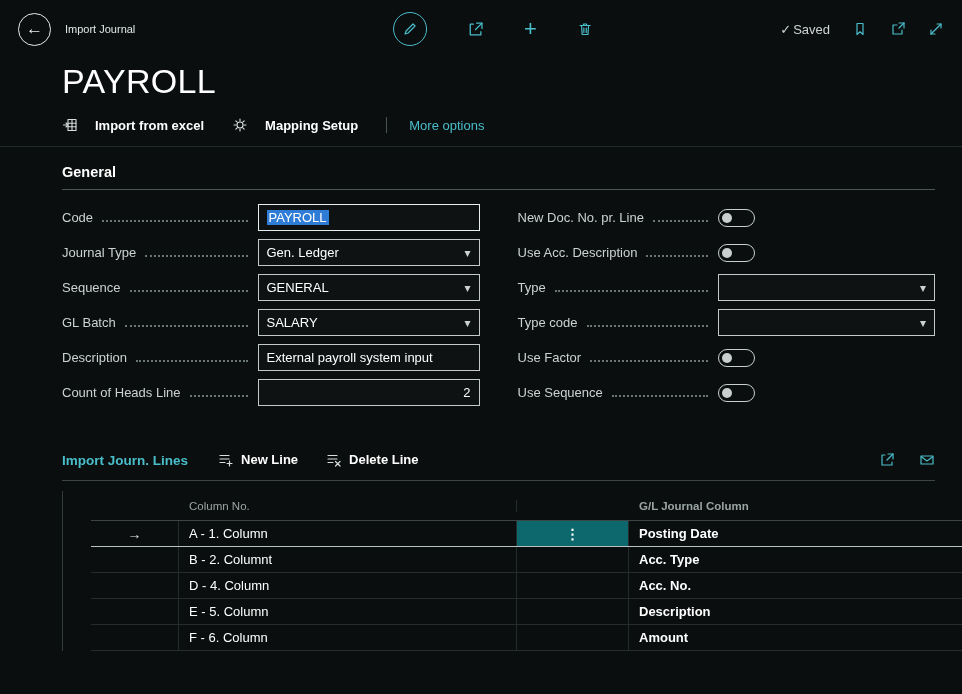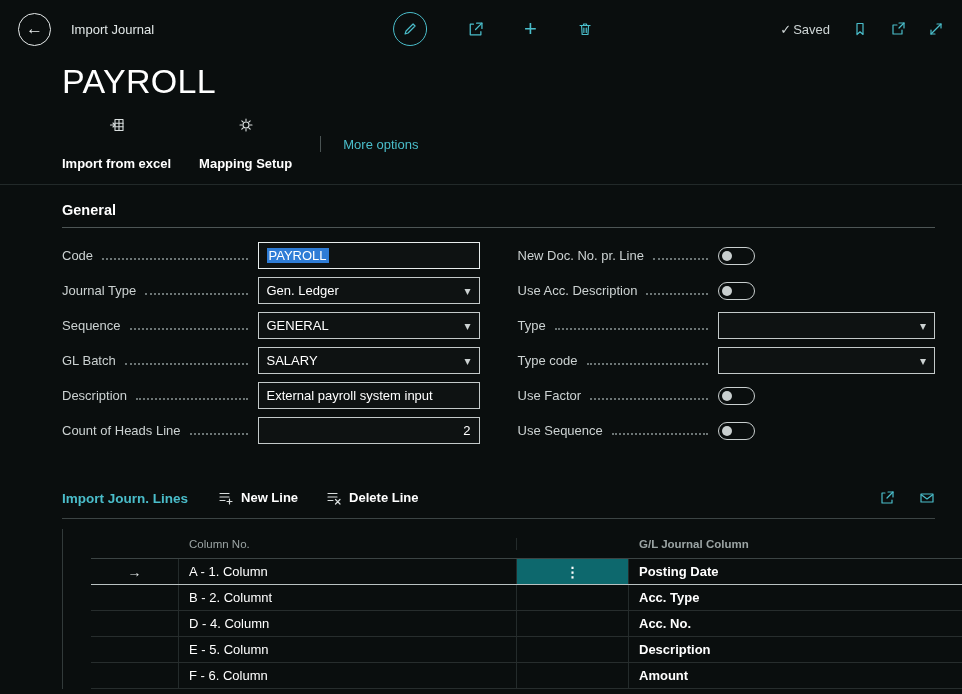--- a/index.html
+++ b/index.html
@@ -7,34 +7,34 @@
   .screen {
     width:962px; height:694px; background:#0a0e0e; overflow:hidden;
     font-family:"Liberation Sans", sans-serif; color:#fff; position:relative;
   }
   svg { display:block; }
 
   
   .topbar { display:flex; align-items:center; height:58px; padding:0 18px; position:relative; }
   .back-btn { width:33px; height:33px; border:1.5px solid #e8ecec; border-radius:50%;
     display:flex; align-items:center; justify-content:center; color:#e8ecec; font-size:17px; cursor:pointer; flex:none; }
-  .page-caption { margin-left:20px; font-size:13px; color:#e2e8e8; }
+  .page-caption { margin-left:14px; font-size:11px; color:#e2e8e8; }
   .tb-center { position:absolute; left:50%; top:50%; transform:translate(-44%,-50%);
     display:flex; align-items:center; gap:40px; color:var(--accent,#4abdca); }
   .circle-btn { width:34px; height:34px; border:1px solid var(--accent,#4abdca); border-radius:50%;
     display:flex; align-items:center; justify-content:center; cursor:pointer; }
   .icon-btn { cursor:pointer; display:flex; align-items:center; justify-content:center; }
   .plus-glyph { font-size:22px; font-weight:300; line-height:1; }
   .tb-right { margin-left:auto; display:flex; align-items:center; gap:22px; color:var(--accent,#4abdca); }
   .saved { color:#ced5d5; font-size:13px; display:flex; align-items:center; gap:2px; }
 
   
   .page-title { margin:4px 0 0 62px; font-size:34px; font-weight:400; letter-spacing:.3px; color:#fff; }
   .actionbar { display:flex; align-items:center; margin:16px 27px 0 62px; font-size:13px; }
-  .action { display:flex; align-items:center; gap:23px; font-weight:600; color:#fff; margin-right:28px; cursor:pointer;flex-direction:column; }
+  .action { display:flex; align-items:center; gap:17px; font-weight:600; color:#fff; margin-right:28px; cursor:pointer; }
   .action .aicon { color:#d9dede; }
   .vdiv { width:1px; height:16px; background:#4a5353; margin-right:22px; }
   .more { color:var(--accent,#4abdca); font-weight:400; cursor:pointer; }
   .bar-rule { border-top:1px solid #222929; margin-top:13px; }
 
   
   .section-head { margin:17px 27px 0 62px; padding-bottom:9px; border-bottom:1px solid #4d5555;
     font-size:14.5px; font-weight:700; }
   .fields { display:grid; grid-template-columns:1fr 1fr; column-gap:38px; margin:10px 27px 0 62px; }
   .field { display:flex; align-items:center; height:35px; font-size:13px; }

